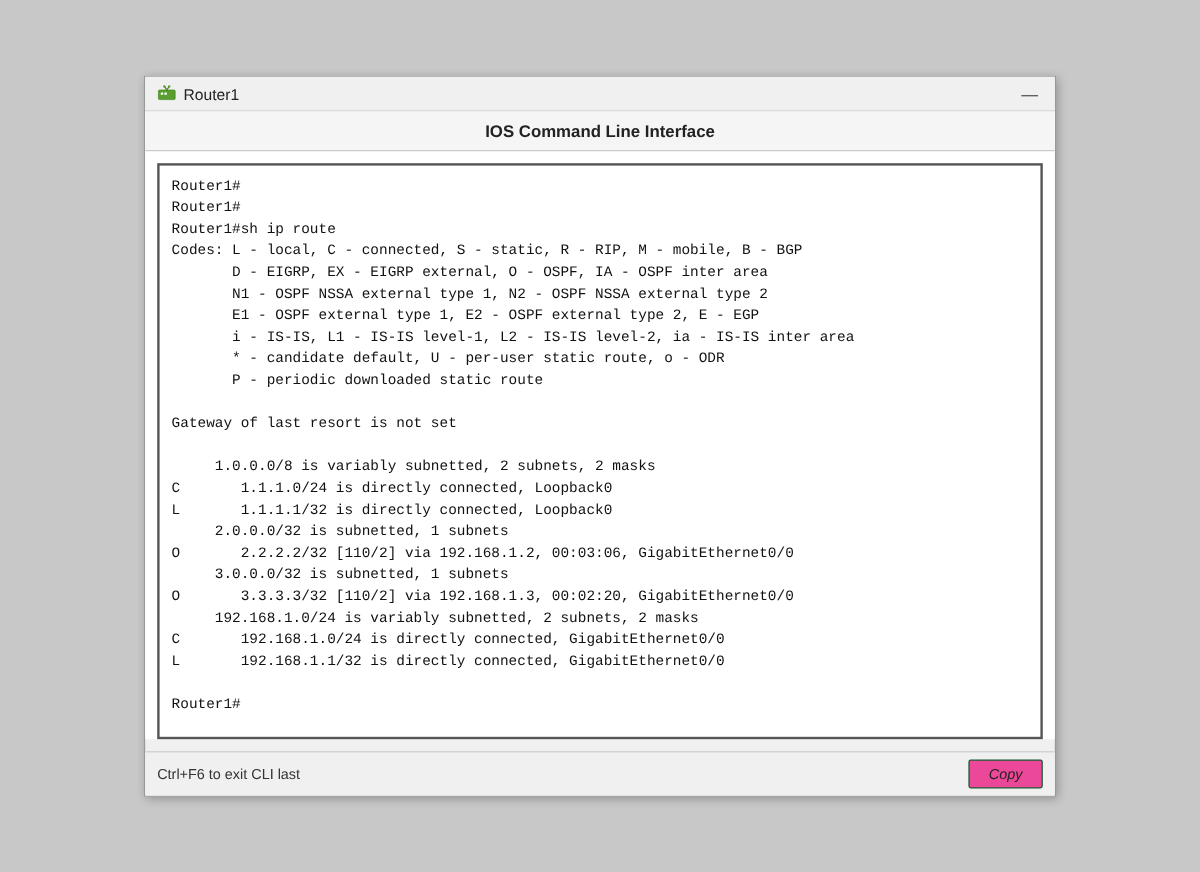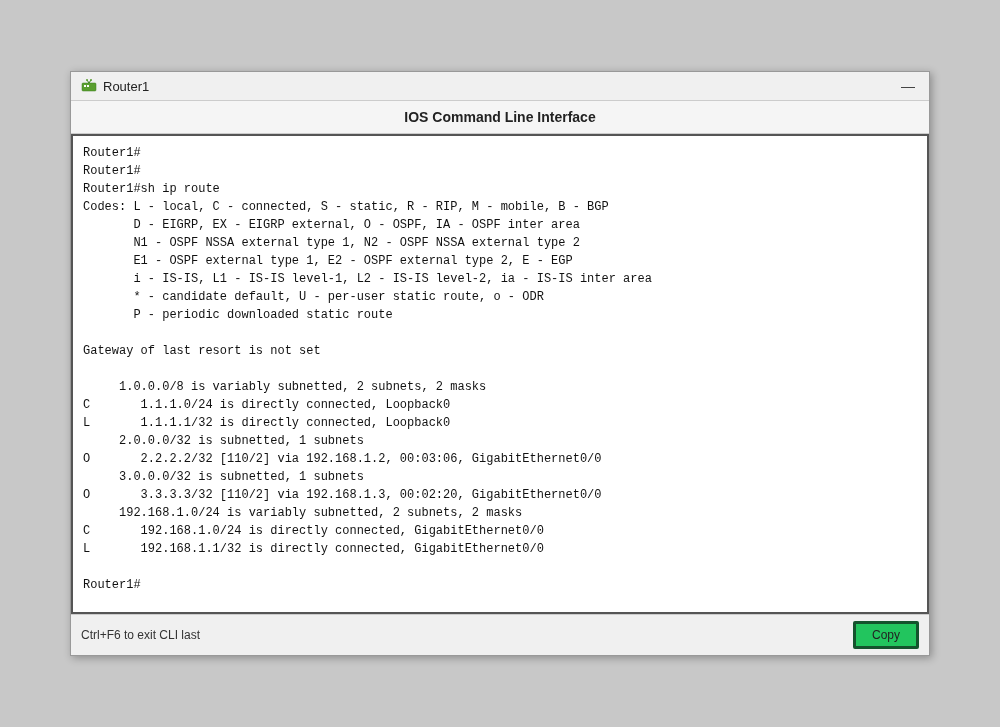--- a/index.html
+++ b/index.html
@@ -12,21 +12,21 @@
       font-family: Arial, sans-serif;
       background: #c8c8c8;
       width: 1000px;
       height: 727px;
       display: flex;
       align-items: center;
       justify-content: center;
     }
 
     .window {
-      width: 860px;
+      width: 760px;
       background: #f0f0f0;
       border: 1px solid #999;
       box-shadow: 2px 2px 8px rgba(0,0,0,0.3);
     }
 
     .title-bar {
       background: #f0f0f0;
       border-bottom: 1px solid #ccc;
       padding: 6px 10px;
       display: flex;
@@ -107,20 +107,21 @@
       font-weight: bold;
       color: #222;
       padding: 8px;
       background: #f5f5f5;
       border-bottom: 1px solid #ccc;
     }
 
     .cli-terminal {
       background: #ffffff;
       border: 2px solid #555;
+      margin: 10px;
       padding: 8px 10px;
       font-family: 'Courier New', Courier, monospace;
       font-size: 12px;
       color: #111;
       line-height: 1.5;
       min-height: 480px;
       white-space: pre;
       overflow-x: auto;
     }
 
@@ -132,27 +133,28 @@
       border-top: 1px solid #ccc;
       padding: 6px 10px;
     }
 
     .status-text {
       font-size: 12px;
       color: #333;
     }
 
     .copy-btn {
-      background: #22c55e;
-      border: 3px solid #14532d;
+      background: #ec4899;
+      border: 1px solid #14532d;
       padding: 4px 16px;
       font-size: 12px;
       cursor: pointer;
       color: #222;
       border-radius: 2px;
+      font-style: italic;
     }
   </style>
 </head>
 <body>
 
 <div class="window">
 
   <div class="title-bar">
     <div class="title-bar-left">
 

